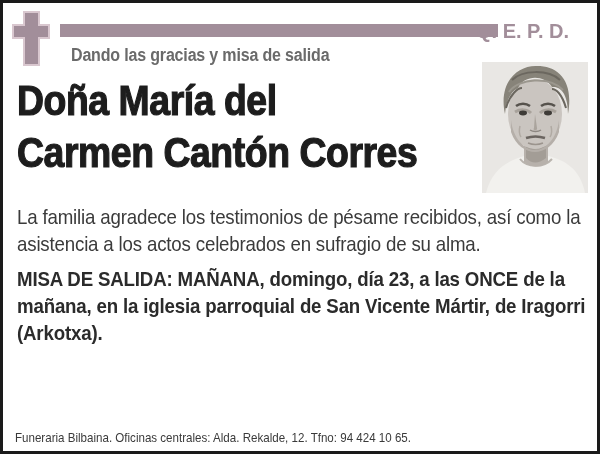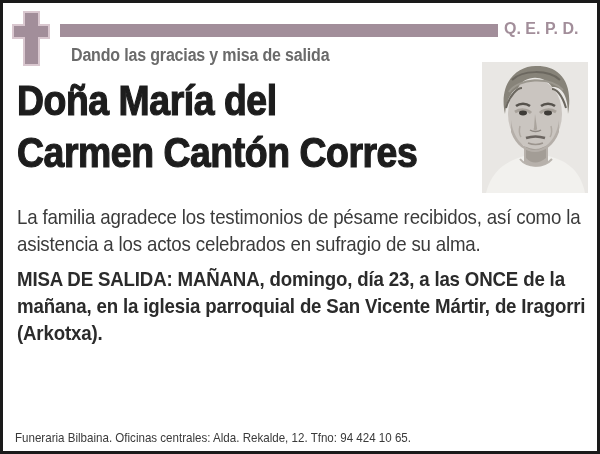--- a/index.html
+++ b/index.html
@@ -12,22 +12,22 @@
     overflow:hidden;
     font-family:"Liberation Sans", sans-serif;
   }
   .cond{transform:scaleX(0.89);transform-origin:left top;}
   .cross-wrap{position:absolute;left:9px;top:8px;width:38px;height:55px;}
   .top-line{
     position:absolute;left:57px;top:21px;
     width:438px;height:13px;background:#a28e9a;
   }
   .qepd{
-    position:absolute;left:501px;top:17px;
-    font-size:16px;font-weight:bold;color:#a28e9a;
+    position:absolute;left:473px;top:17px;
+    font-size:20px;font-weight:bold;color:#a28e9a;
     letter-spacing:0px;white-space:nowrap;
   }
   .subtitle{
     position:absolute;left:68px;top:42px;
     font-size:18px;font-weight:bold;color:#6a6a6a;
     white-space:nowrap;letter-spacing:-0.2px;
   }
   .title{
     position:absolute;left:14px;top:72px;width:520px;
     margin:0;font-size:42px;line-height:52px;

